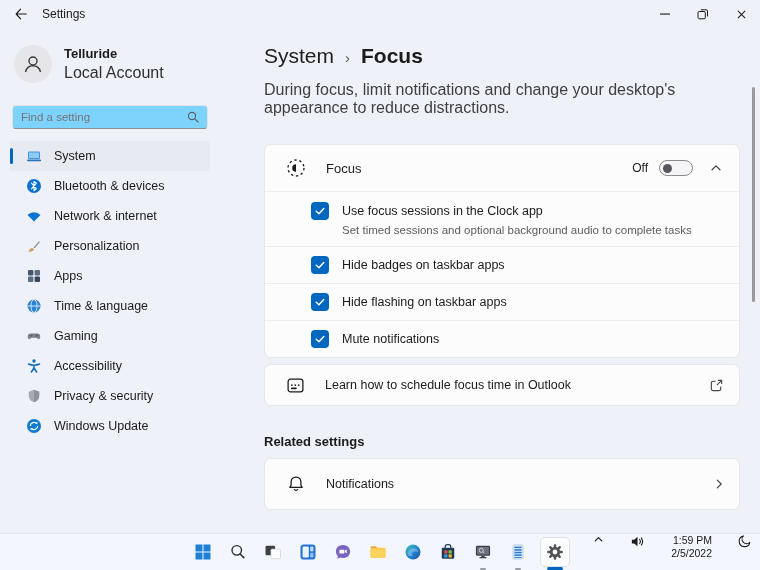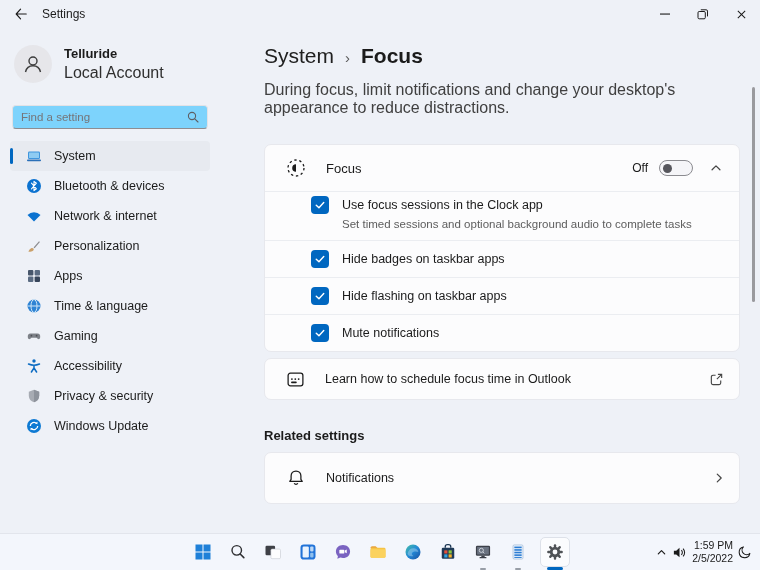--- a/index.html
+++ b/index.html
@@ -51,21 +51,21 @@
   .focus-group { margin-top: 27px; overflow: hidden; }
   .focus-header { height: 46px; display: flex; align-items: center; padding: 0 16px 0 21px; }
   .focus-icon-wrap { margin-right: 20px; }
   .focus-label { font-size: 13px; flex: 1; }
   .toggle-label { font-size: 12px; margin-right: 11px; }
   .toggle { width: 34px; height: 16px; border: 1px solid #8b8b90; border-radius: 9px; position: relative; background: #f5f5f8; }
   .toggle-knob { position: absolute; left: 3px; top: 2.5px; width: 9px; height: 9px; border-radius: 50%; background: #56565c; }
   .expander { margin-left: 16px; }
 
   .focus-row { border-top: 1px solid #ebedf1; padding: 9px 16px 9px 46px; display: flex; gap: 13px; align-items: center; }
-  .focus-row.with-desc { padding-top: 4px; padding-bottom: 10px; align-items: flex-start; }
+  .focus-row.with-desc { padding-top: 10px; padding-bottom: 10px; align-items: flex-start; }
   .checkbox { width: 18px; height: 18px; border-radius: 4px; background: #0067c0; flex-shrink: 0; display: flex; align-items: center; justify-content: center; }
   .option-label { font-size: 12.5px; line-height: 18px; }
   .option-desc { font-size: 11.5px; color: #5d5d5d; margin-top: 4px; }
 
   .outlook-card { margin-top: 6px; height: 42px; display: flex; align-items: center; padding: 0 15px 0 21px; }
   .outlook-icon-wrap { margin-right: 20px; }
   .outlook-label { font-size: 12.5px; flex: 1; }
 
   .section-header { margin-top: 28px; font-size: 13px; font-weight: 700; }
   .notif-card { margin-top: 9px; height: 52px; display: flex; align-items: center; padding: 0 13px 0 21px; }
@@ -77,21 +77,21 @@
 
   .scrollbar { position: absolute; right: 5px; top: 87px; width: 3px; height: 215px; background: #9a9a9e; border-radius: 2px; }
 
   
   .taskbar { position: absolute; left: 0; right: 0; bottom: 0; height: 37px; background: #f3f6fc; border-top: 1px solid #e2e5ec; }
   .tb-center { position: absolute; left: 50%; top: 0; height: 100%; transform: translateX(-50%); display: flex; align-items: center; gap: 9px; }
   .tb-app { width: 26px; height: 26px; position: relative; display: flex; align-items: center; justify-content: center; border-radius: 5px; }
   .tb-app.active { width: 30px; height: 30px; background: #fbfcfe; border: 1px solid #dde1e9; }
   .tb-ind { position: absolute; bottom: -5px; left: 50%; transform: translateX(-50%); width: 6px; height: 2.5px; border-radius: 2px; background: #989ea7; }
   .tb-app.active .tb-ind { width: 16px; height: 3px; background: #0067c0; bottom: -4px; }
-  .tb-tray { position: absolute; right: 8px; top: 0; height: 100%; display: flex; align-items: center; gap: 5px; }
+  .tb-tray { position: absolute; right: 8px; top: 0; height: 100%; display: flex; gap: 26px; }
   .tray-clock { text-align: right; font-size: 10.5px; line-height: 13px; color: #1b1b1b; }
 </style>
 </head>
 <body>
 
 <div class="titlebar">
   <div class="back-btn">
     <span>
       <svg width="14" height="14" viewBox="0 0 16 16">
           <path d="M7.5 2.5 L2.5 8 L7.5 13.5 M2.8 8 H14" stroke="#1b1b1b" stroke-width="1.3" fill="none" stroke-linecap="round" stroke-linejoin="round"></path>

